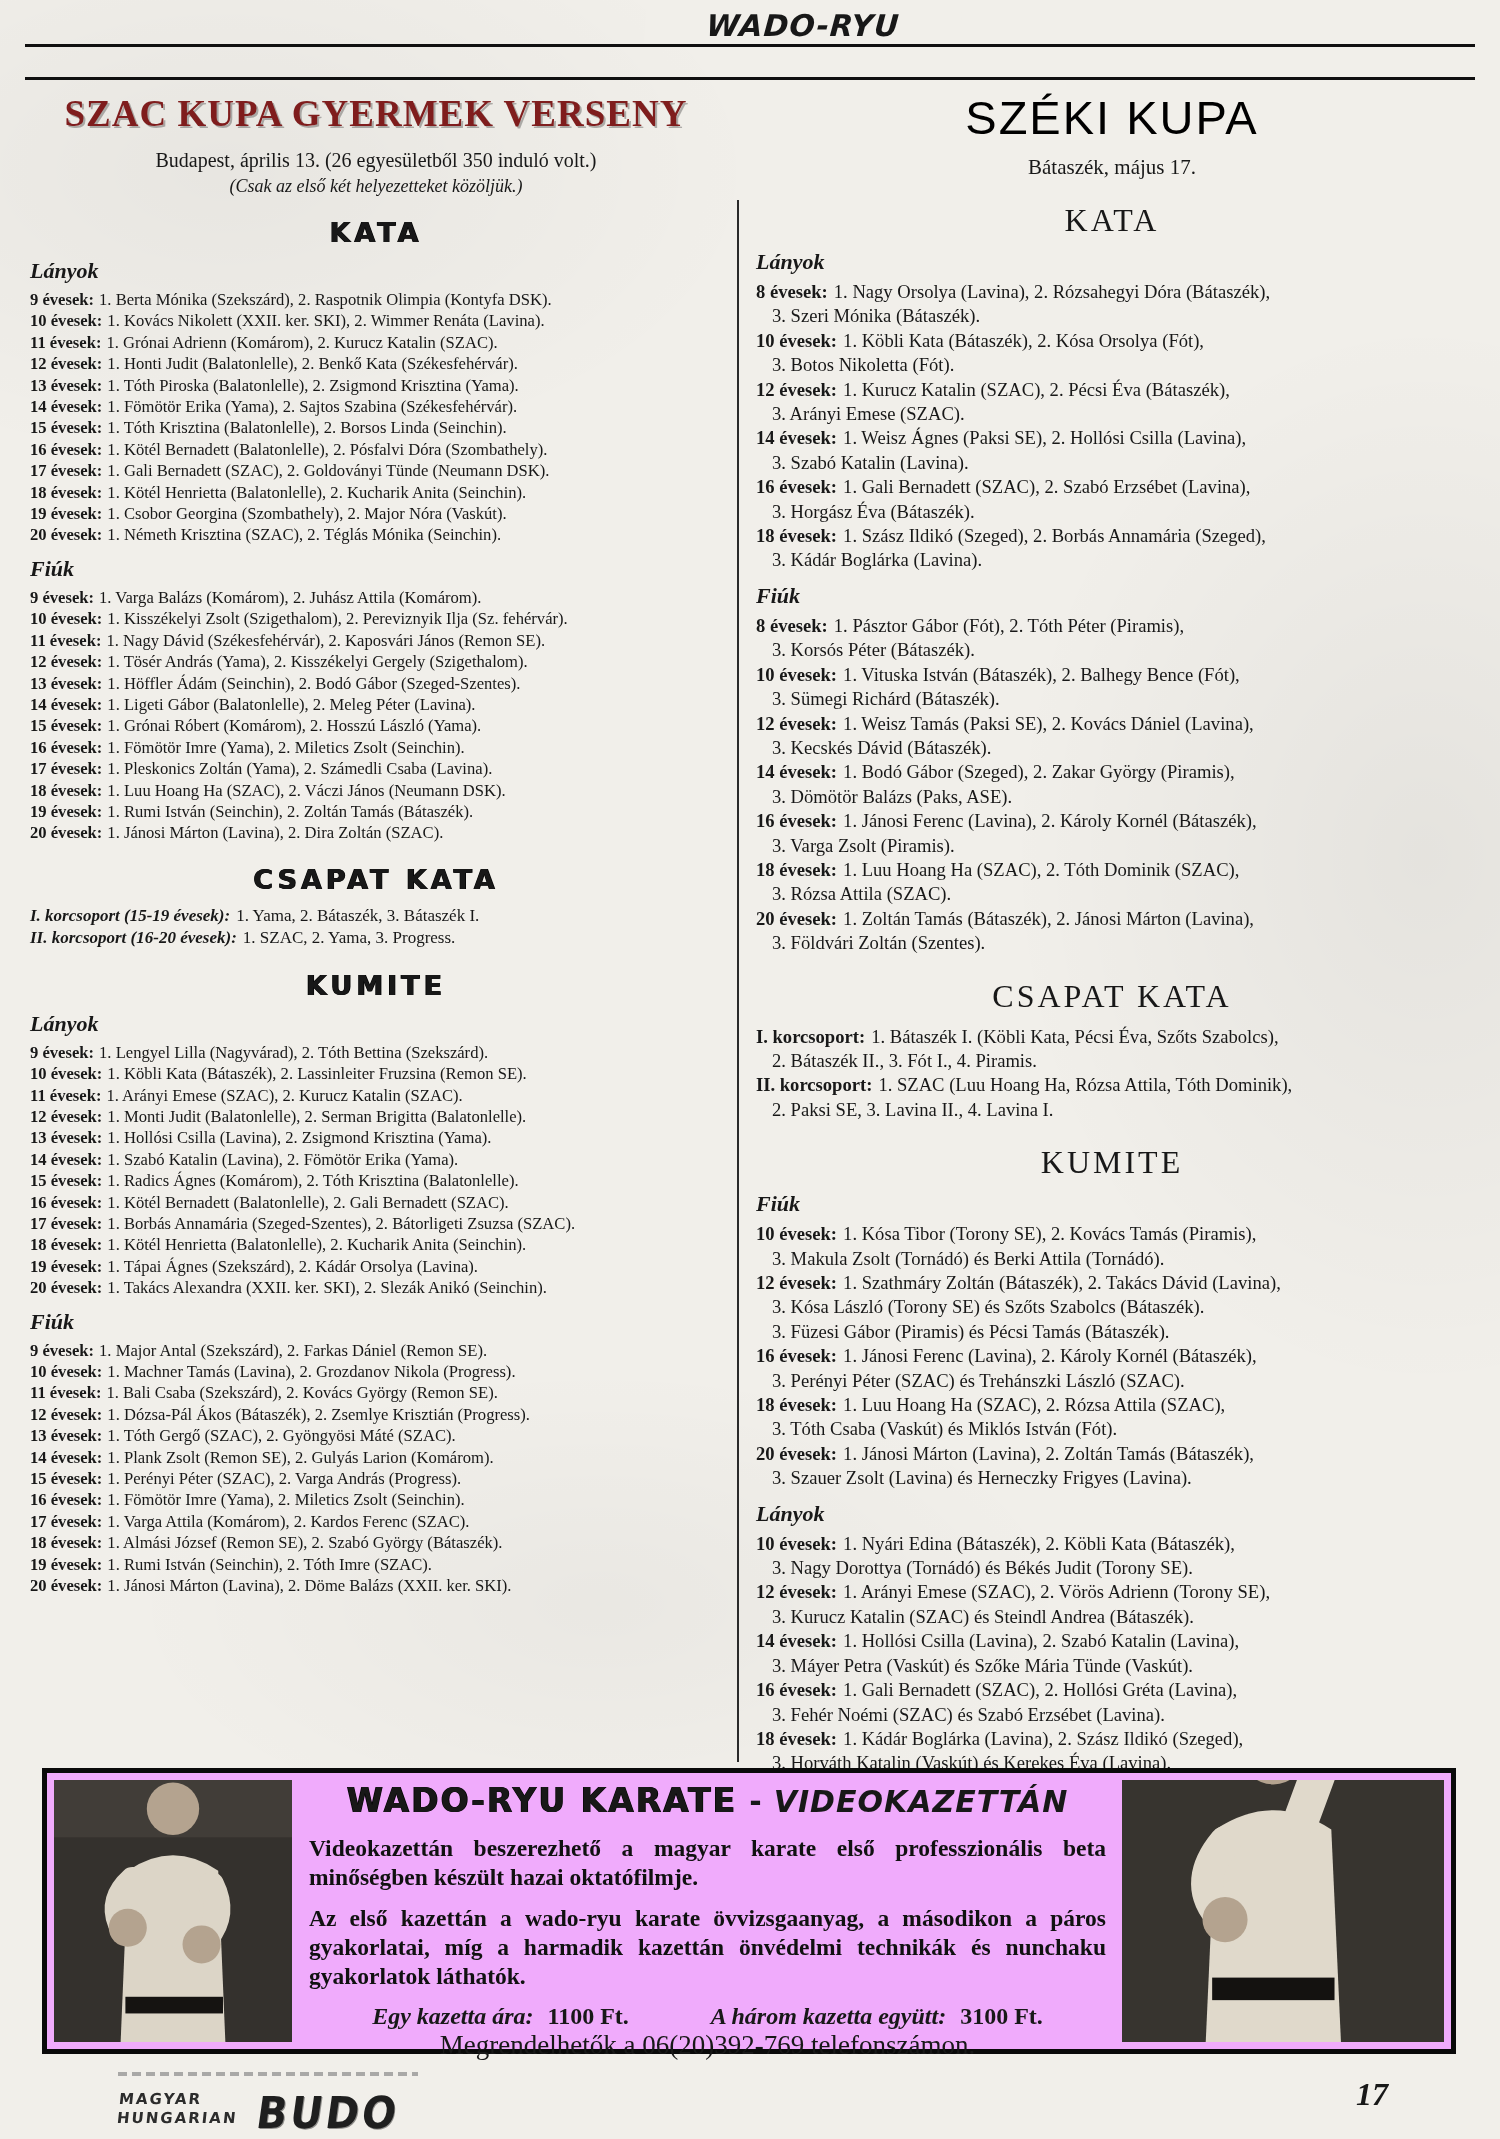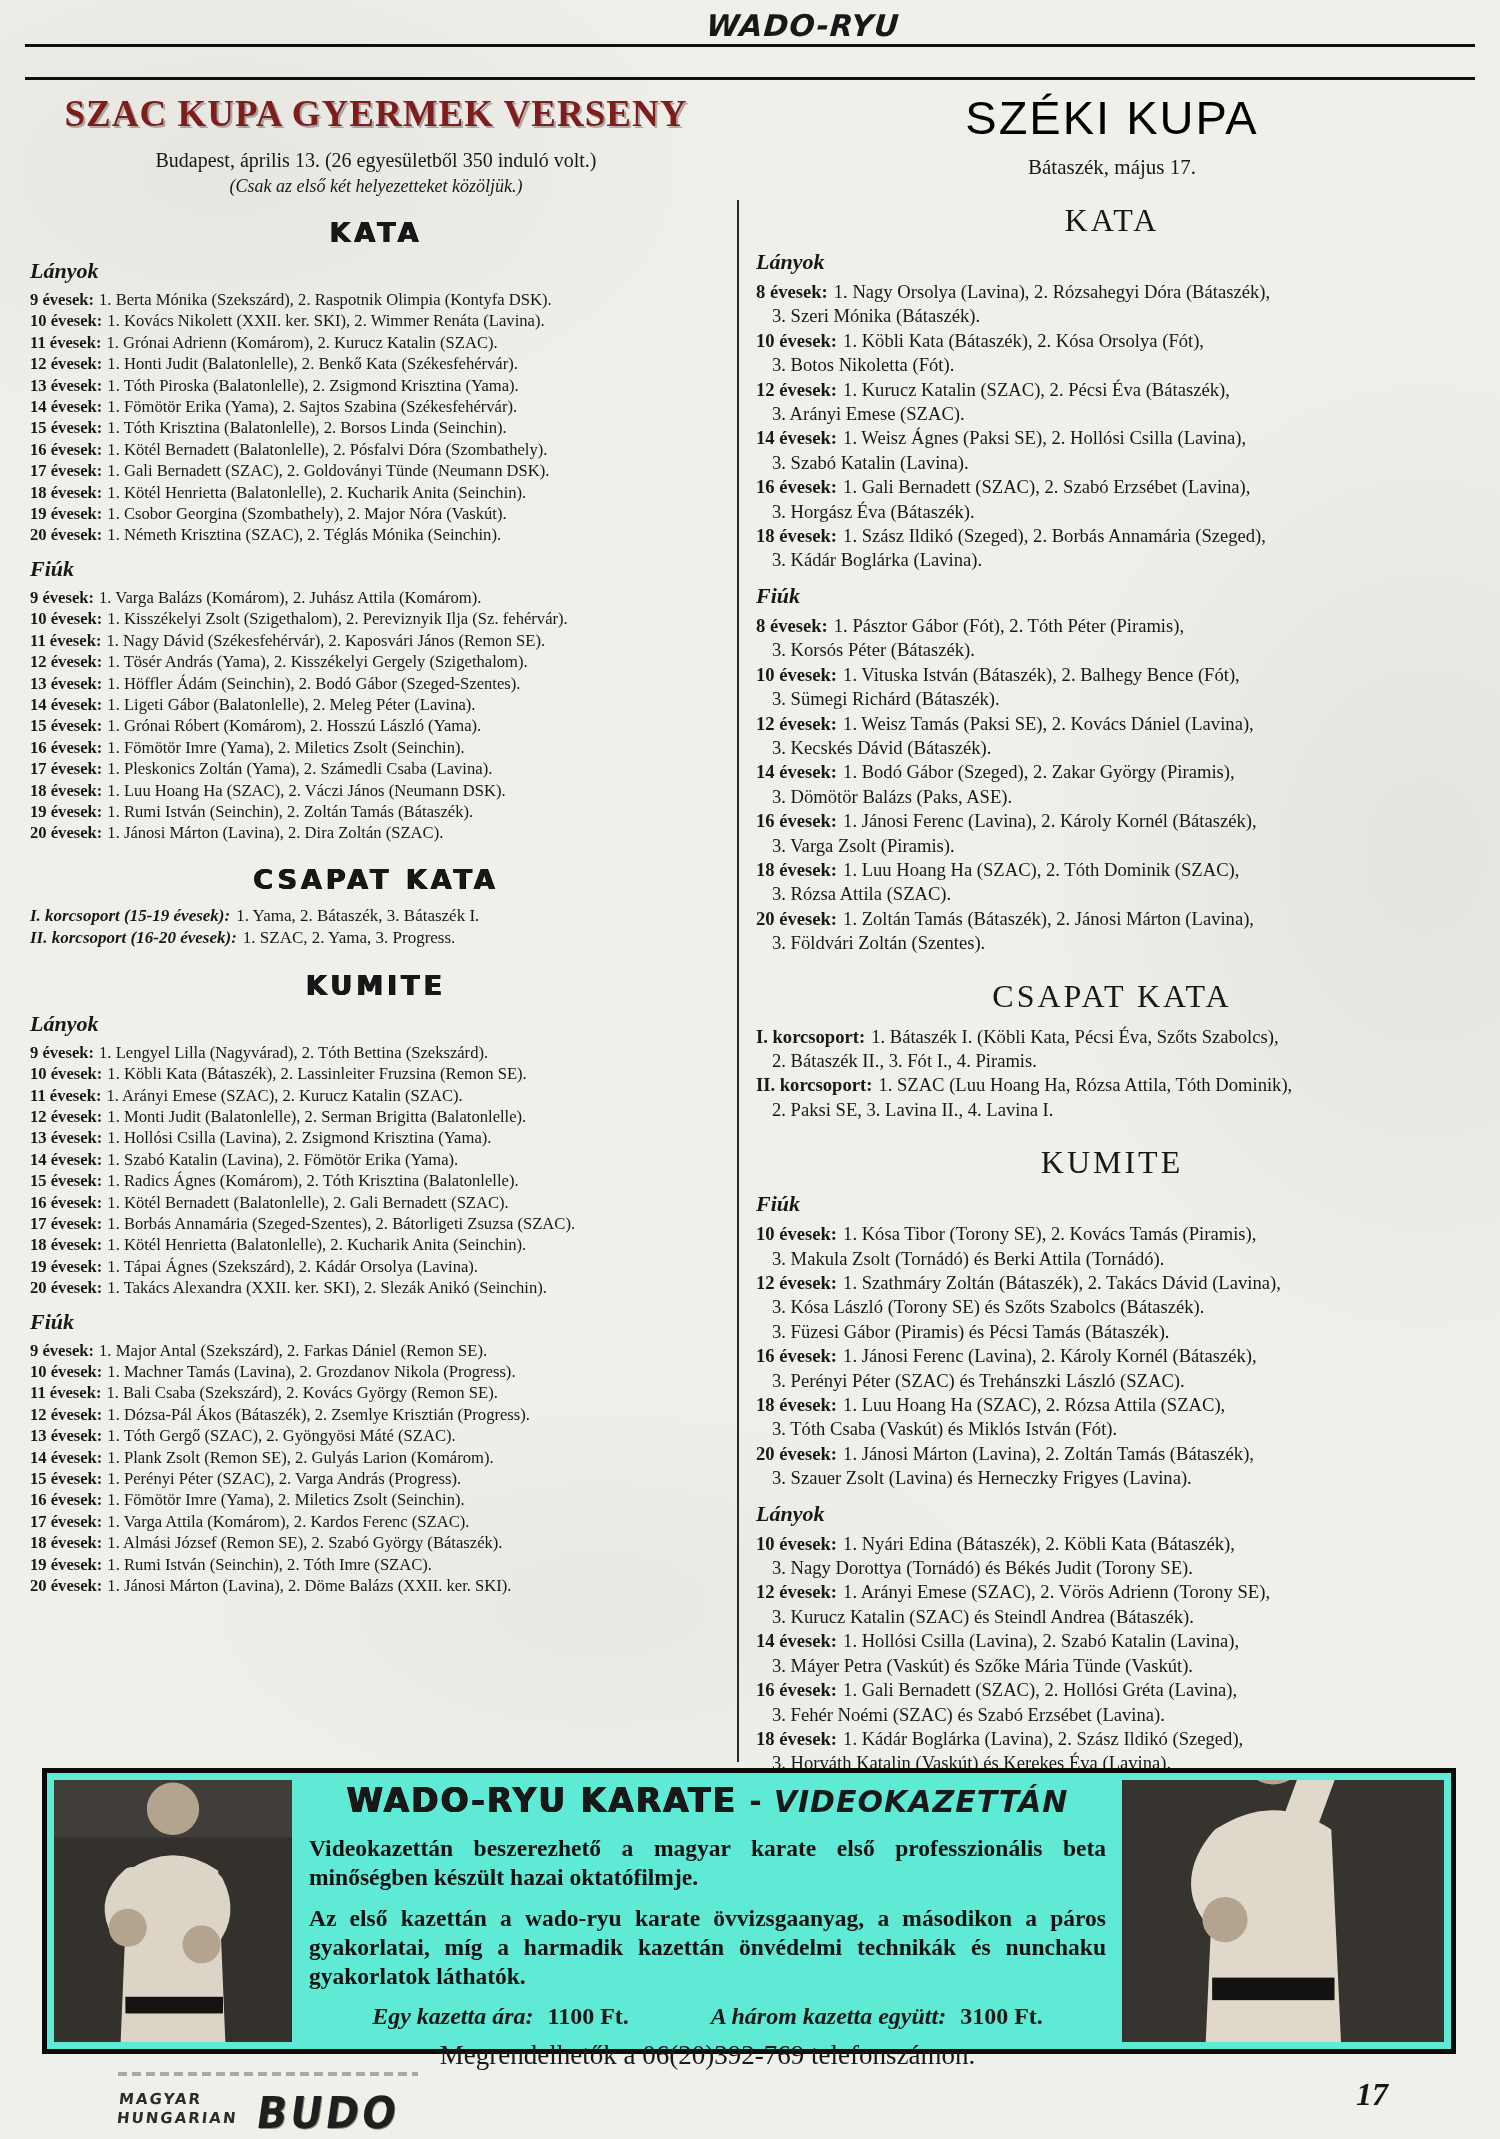--- a/index.html
+++ b/index.html
@@ -57,21 +57,21 @@
 
   .rrow{font-size:18.6px;line-height:24.4px;}
   .rrow .age{font-weight:bold;margin-right:6px;}
   .rrow .grp{font-weight:bold;margin-right:6px;}
   .rrow .l1{white-space:nowrap;}
   .rrow .l2{white-space:nowrap;padding-left:16px;}
 
   
   #ad-box{
     position:absolute;left:42px;top:1768px;width:1414px;height:286px;
-    border:5px solid #0a0a0a;background:#5eead4;box-sizing:border-box;
+    border:5px solid #0a0a0a;background:#f0abfc;box-sizing:border-box;
   }
   .photo{position:absolute;top:7px;bottom:7px;background:
       linear-gradient(135deg,#4a4642 0%,#2e2b28 45%,#3d3a35 70%,#232120 100%);
     overflow:hidden;}
   #photo-left{left:7px;width:238px;}
   #photo-right{right:7px;width:322px;}
   .photo svg{width:100%;height:100%;display:block;}
   #ad-text{position:absolute;left:262px;right:345px;top:8px;}
   #ad-title{text-align:center;white-space:nowrap;}
   #ad-title .main{
@@ -84,21 +84,21 @@
   }
   .ad-para{
     font-weight:bold;font-size:23.5px;line-height:29px;text-align:justify;
     margin-top:12px;color:#111;
   }
   .ad-para.first{margin-top:14px;}
   #ad-price{margin-top:12px;font-size:24px;text-align:center;white-space:nowrap;}
   #ad-price .plabel{font-weight:bold;font-style:italic;}
   #ad-price .pval{font-weight:bold;margin-left:8px;}
   #ad-price .gap{display:inline-block;width:70px;}
-  #ad-order{margin-top:10px;font-size:27px;text-align:center;}
+  #ad-order{font-size:27px;text-align:center;}
 
   
   #logo{position:absolute;left:118px;top:2072px;}
   #logo-smallprint{
     width:300px;height:4px;margin-bottom:14px;
     background:repeating-linear-gradient(90deg,#8a8a8a 0 9px,transparent 9px 14px);
     opacity:0.7;
   }
   #logo-words{display:flex;align-items:flex-start;}
   #logo-left{font-family:"DejaVu Sans",sans-serif;font-weight:bold;font-size:15px;

